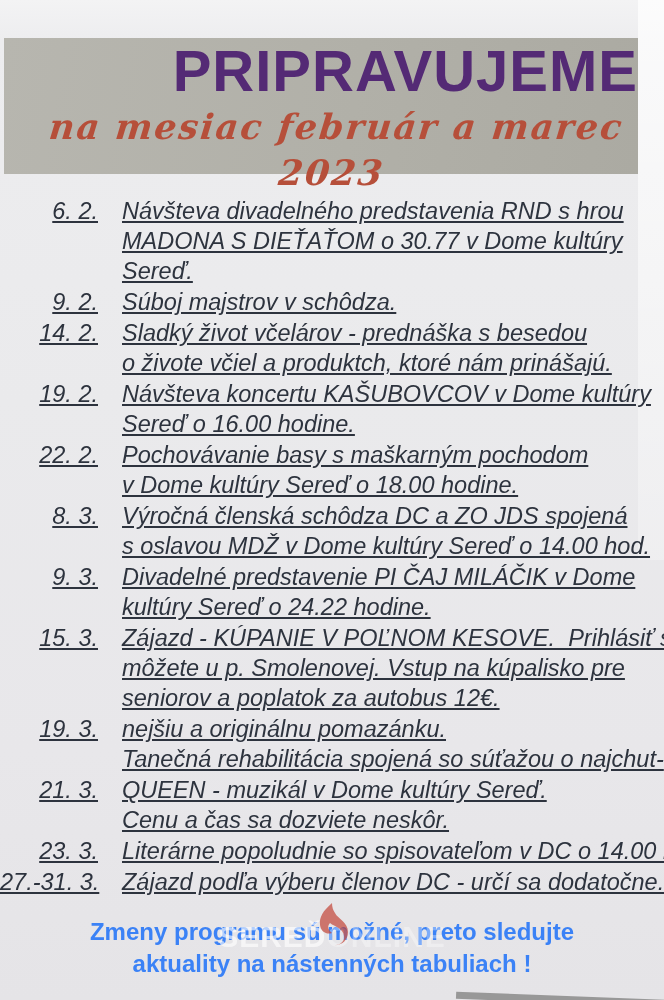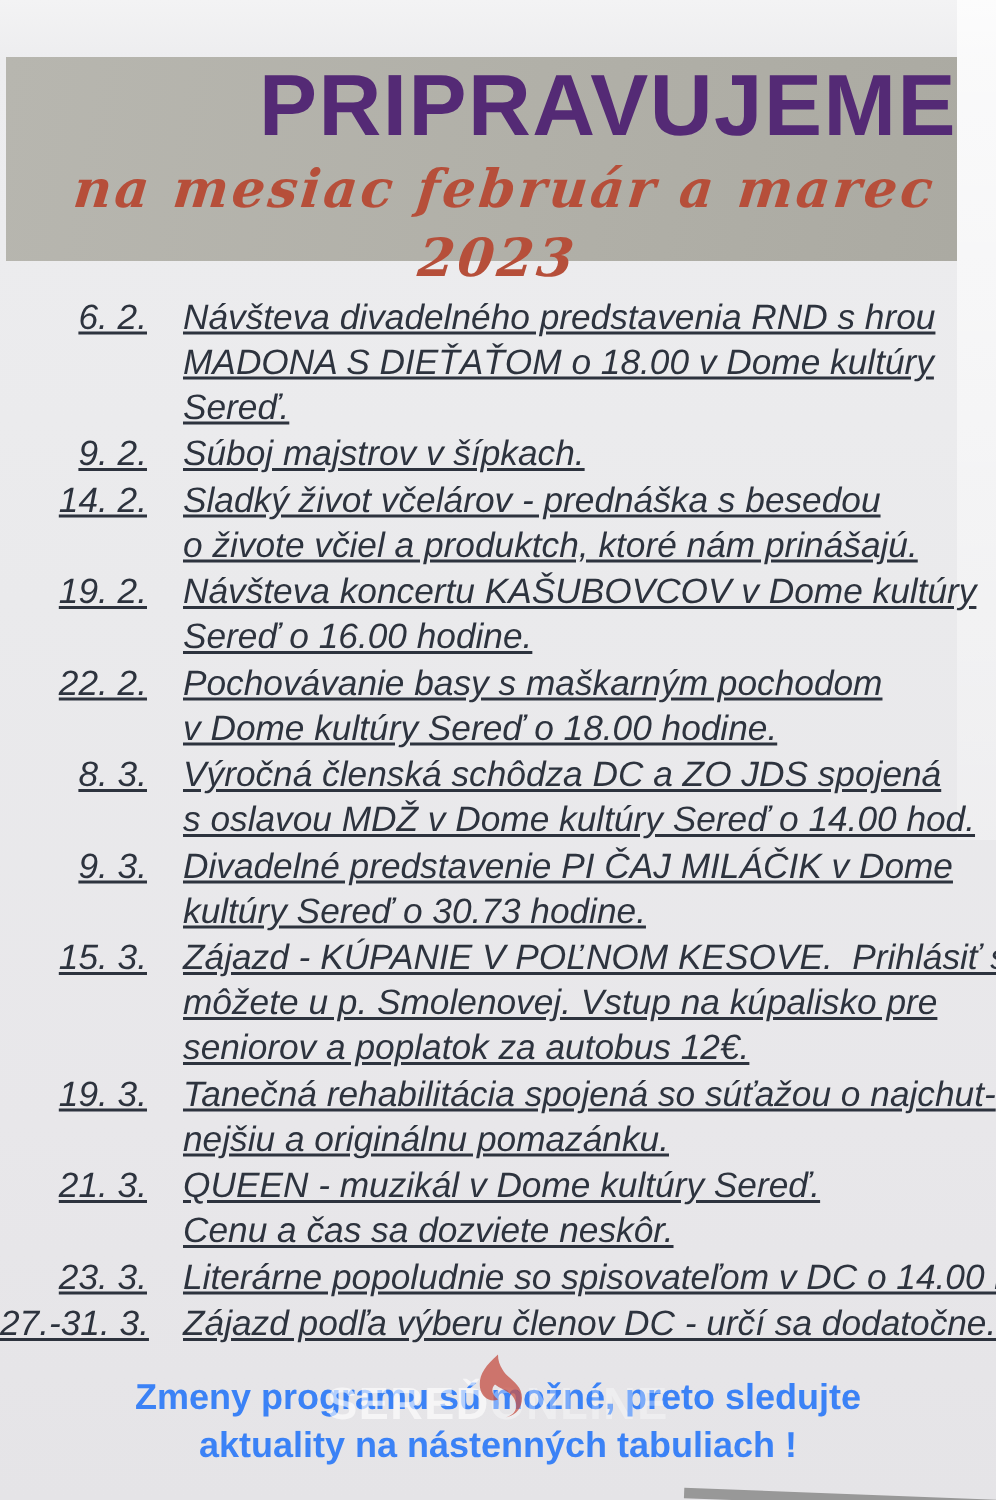--- a/index.html
+++ b/index.html
@@ -95,28 +95,28 @@
 <div class="banner" style="background: linear-gradient(100deg, rgb(183, 182, 175) 0%, rgb(177, 176, 168) 55%, rgb(171, 170, 162) 100%);">
   <div class="banner-title" style="color: rgb(84, 42, 117);">PRIPRAVUJEME</div>
   <div class="banner-subtitle" style="color: rgb(182, 79, 58);">na mesiac február a marec 2023</div>
 </div>
 
 <div class="events" id="events-list" style="color: rgb(45, 51, 62);">
     <div class="event-row">
       <div class="event-date">6. 2.</div>
       <div class="event-text">
         <div class="event-line">Návšteva divadelného predstavenia RND s hrou</div>
-        <div class="event-line">MADONA S DIEŤAŤOM o 18.00 v Dome kultúry</div>
+        <div class="event-line">MADONA S DIEŤAŤOM o 30.77 v Dome kultúry</div>
         <div class="event-line">Sereď.</div>
       </div>
     </div>
     <div class="event-row">
       <div class="event-date">9. 2.</div>
       <div class="event-text">
-        <div class="event-line">Súboj majstrov v šípkach.</div>
+        <div class="event-line">Súboj majstrov v schôdza.</div>
       </div>
     </div>
     <div class="event-row">
       <div class="event-date">14. 2.</div>
       <div class="event-text">
         <div class="event-line">Sladký život včelárov - prednáška s besedou</div>
         <div class="event-line">o živote včiel a produktch, ktoré nám prinášajú.</div>
       </div>
     </div>
     <div class="event-row">
@@ -137,36 +137,36 @@
       <div class="event-date">8. 3.</div>
       <div class="event-text">
         <div class="event-line">Výročná členská schôdza DC a ZO JDS spojená</div>
         <div class="event-line">s oslavou MDŽ v Dome kultúry Sereď o 14.00 hod.</div>
       </div>
     </div>
     <div class="event-row">
       <div class="event-date">9. 3.</div>
       <div class="event-text">
         <div class="event-line">Divadelné predstavenie PI ČAJ MILÁČIK v Dome</div>
-        <div class="event-line">kultúry Sereď o 30.73 hodine.</div>
+        <div class="event-line">kultúry Sereď o 24.22 hodine.</div>
       </div>
     </div>
     <div class="event-row">
       <div class="event-date">15. 3.</div>
       <div class="event-text">
         <div class="event-line">Zájazd - KÚPANIE V POĽNOM KESOVE.  Prihlásiť sa</div>
         <div class="event-line">môžete u p. Smolenovej. Vstup na kúpalisko pre</div>
         <div class="event-line">seniorov a poplatok za autobus 12€.</div>
       </div>
     </div>
     <div class="event-row">
       <div class="event-date">19. 3.</div>
       <div class="event-text">
+        <div class="event-line">nejšiu a originálnu pomazánku.</div>
         <div class="event-line">Tanečná rehabilitácia spojená so súťažou o najchut-</div>
-        <div class="event-line">nejšiu a originálnu pomazánku.</div>
       </div>
     </div>
     <div class="event-row">
       <div class="event-date">21. 3.</div>
       <div class="event-text">
         <div class="event-line">QUEEN - muzikál v Dome kultúry Sereď.</div>
         <div class="event-line">Cenu a čas sa dozviete neskôr.</div>
       </div>
     </div>
     <div class="event-row">

